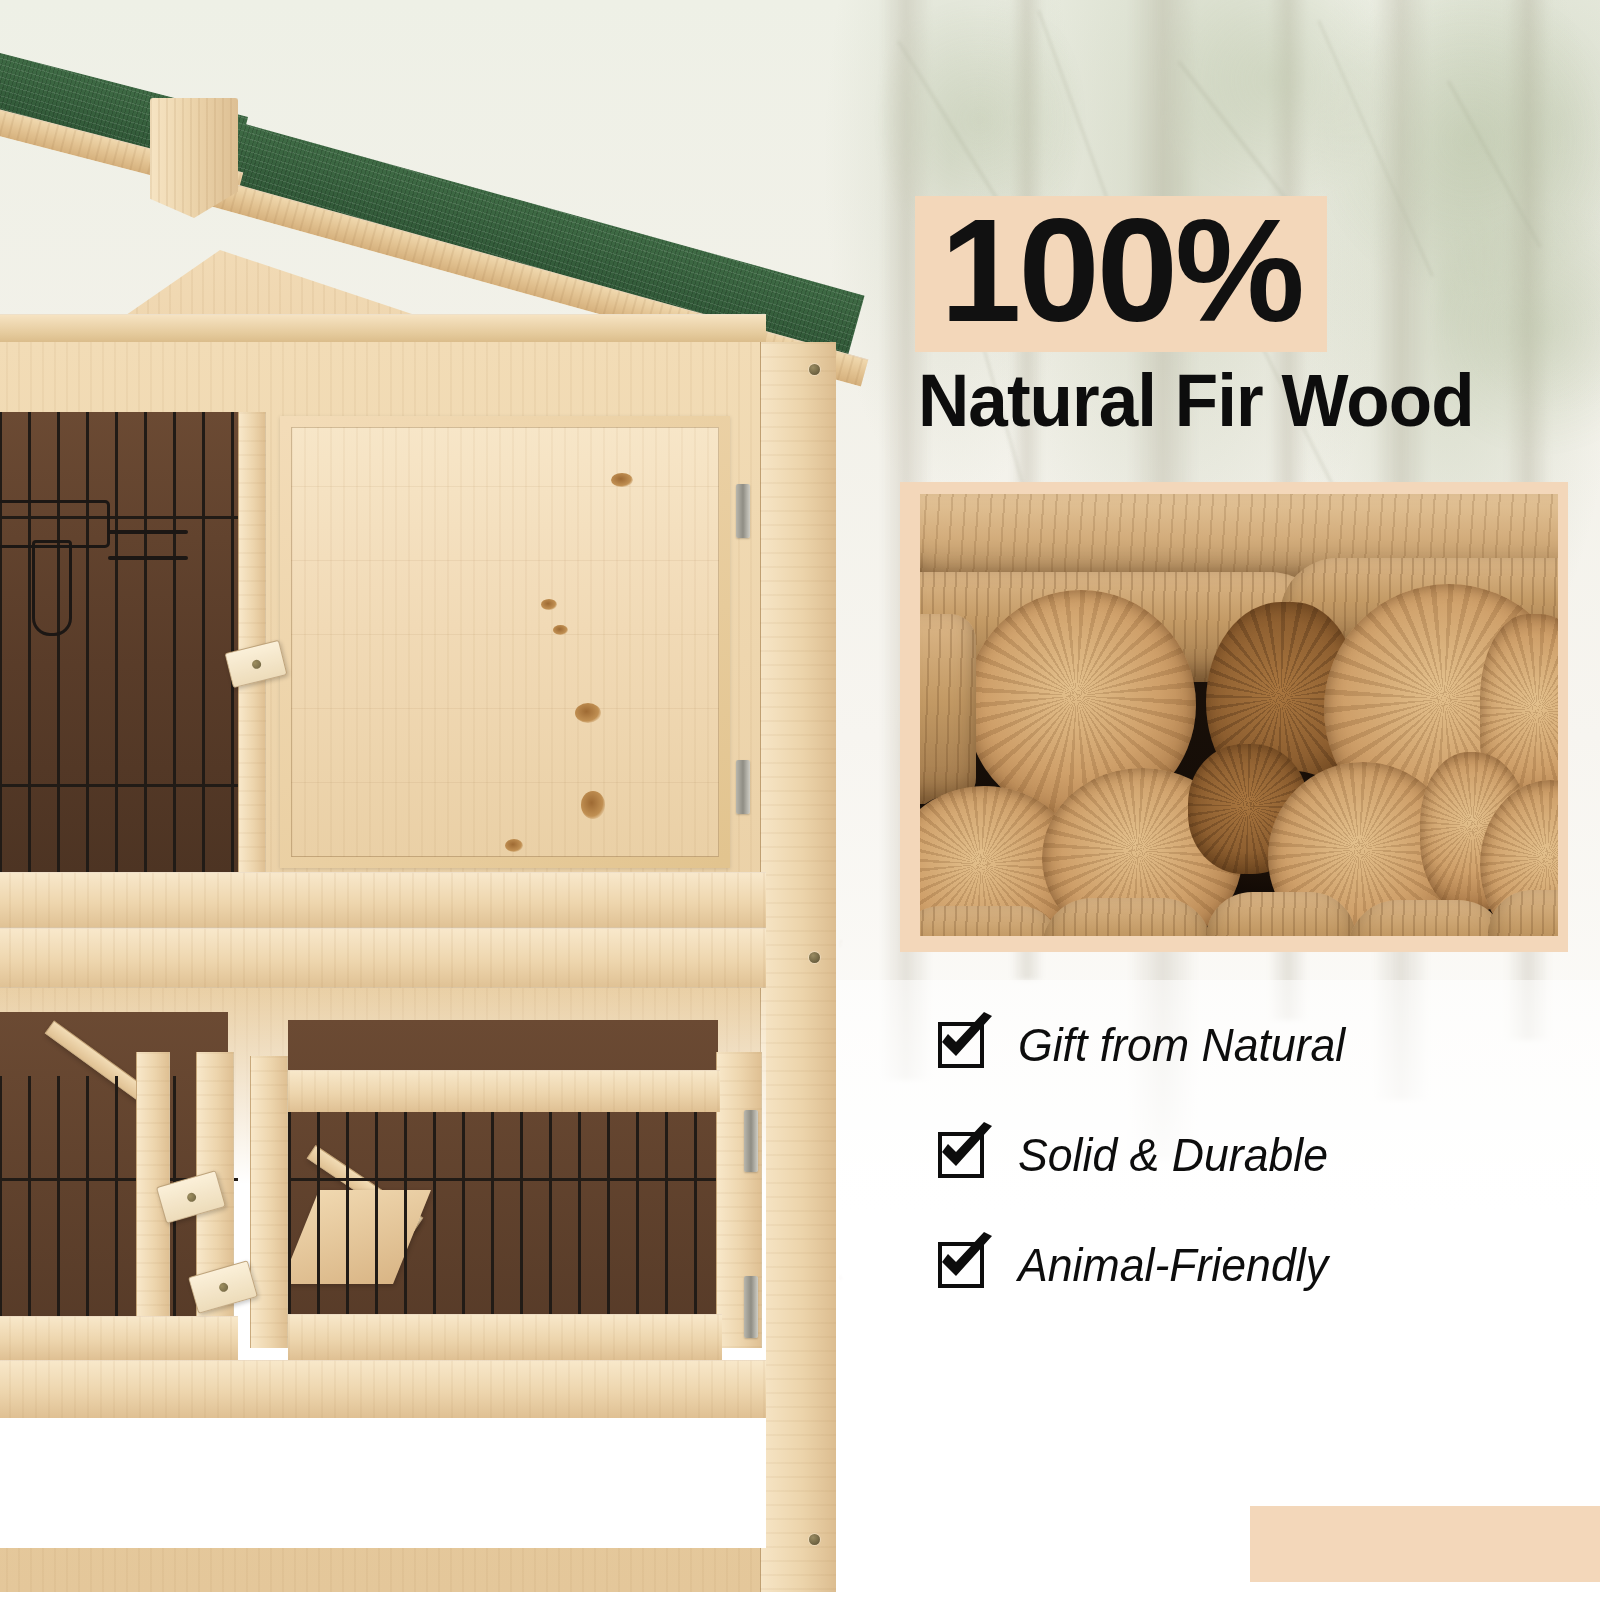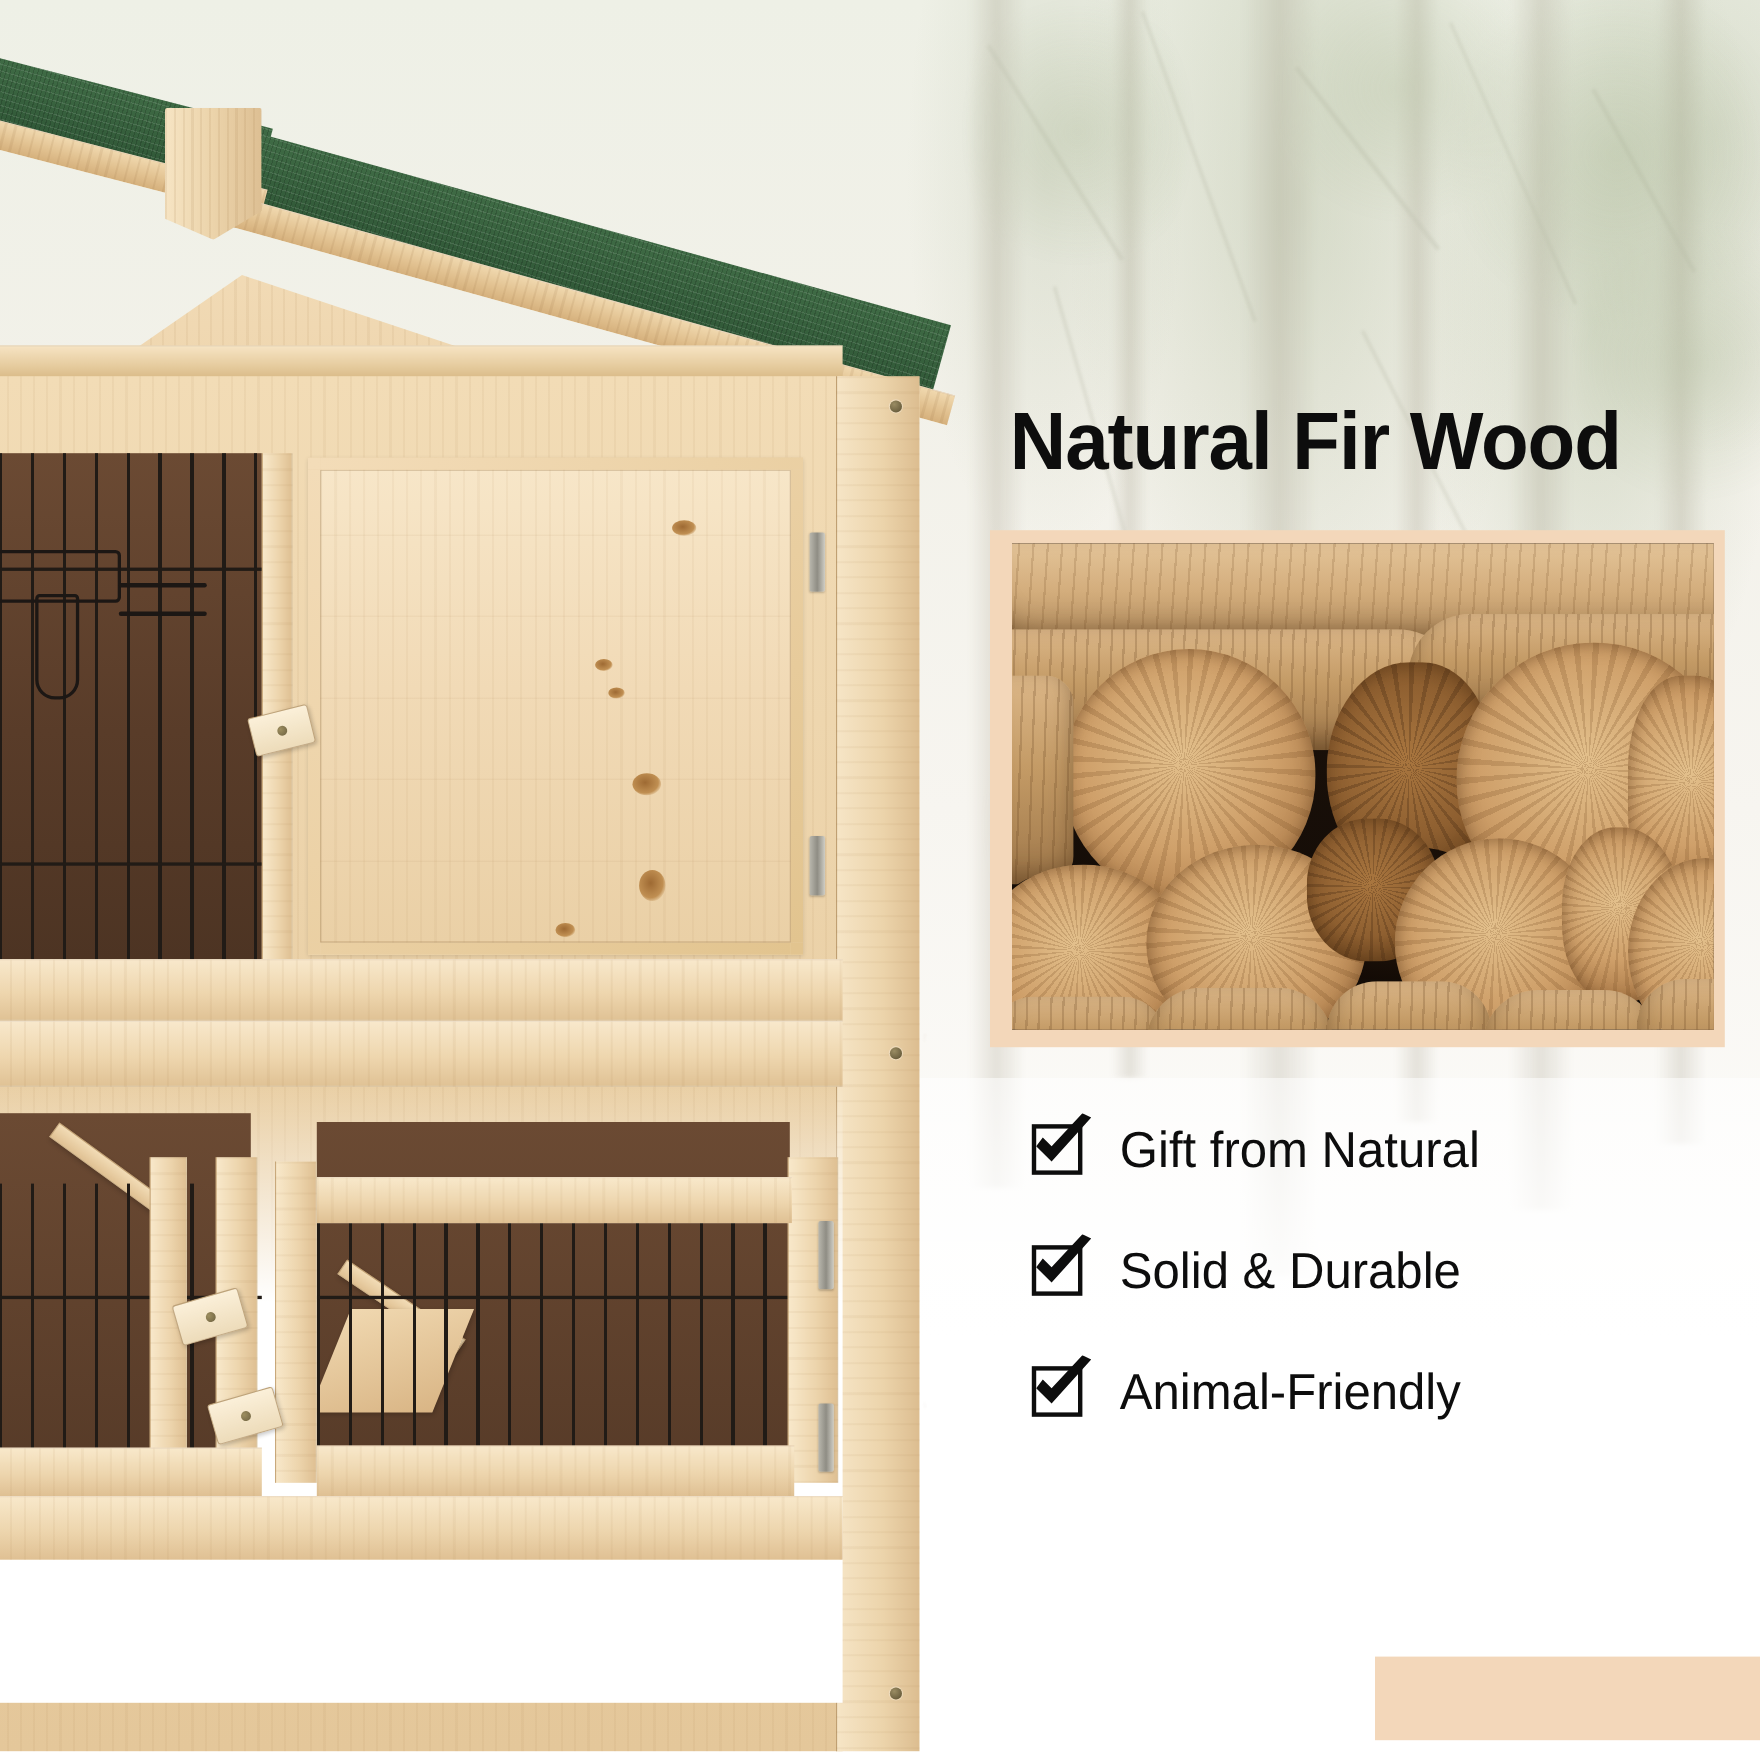--- a/index.html
+++ b/index.html
@@ -276,21 +276,21 @@
     background:
       repeating-linear-gradient(94deg, rgba(110,72,32,.18) 0 2px, transparent 2px 13px),
       linear-gradient(180deg, #e6c79c, #d3ad7c 52%, #b08a5c);
   }
   .log-gap {
     position: absolute;
     background: radial-gradient(ellipse at 50% 40%, #2a1a0d, #120a05 75%);
   }
 
   .checklist {
-    position: absolute; left: 938px; top: 990px; width: 640px;
+    position: absolute; left: 938px; top: 990px; width: 640px; font-style: italic;
   }
   .check-row {
     position: relative; height: 110px;
     display: flex; align-items: center;
   }
   .checkbox-icon {
     position: relative; flex: 0 0 auto;
     width: 46px; height: 46px;
     border: 4px solid #0d0d0d;
     background: transparent;
@@ -419,20 +419,23 @@
     <div class="frame-rail" style="left:288px; top:1254px; width:434px; height:46px;"></div>
     <div class="frame-rail" style="left:-30px; top:1300px; width:796px; height:58px;"></div>
 
     <div class="wood-latch" style="left:160px; top:1118px; width:62px; height:38px; transform:rotate(-16deg);"></div>
     <div class="wood-latch" style="left:192px; top:1208px; width:62px; height:38px; transform:rotate(-16deg);"></div>
 
     <div class="hinge" style="left:744px; top:1050px; height:62px;"></div>
     <div class="hinge" style="left:744px; top:1216px; height:62px;"></div>
   </div>
 
+  <div class="pct-badge">
+    <span>100%</span>
+  </div>
 
   <div class="headline">Natural Fir Wood</div>
 
   <div class="photo-frame">
     <div class="photo-logs">
 
       <div class="log-side top" style="left:-20px; top:-6px; width:700px; height:96px; border-radius:0 0 40px 40px;"></div>
       <div class="log-side" style="left:-20px; top:78px; width:430px; height:110px; border-radius:0 60px 50px 0;"></div>
       <div class="log-side" style="left:360px; top:64px; width:320px; height:96px; border-radius:60px 0 0 40px;"></div>
 

